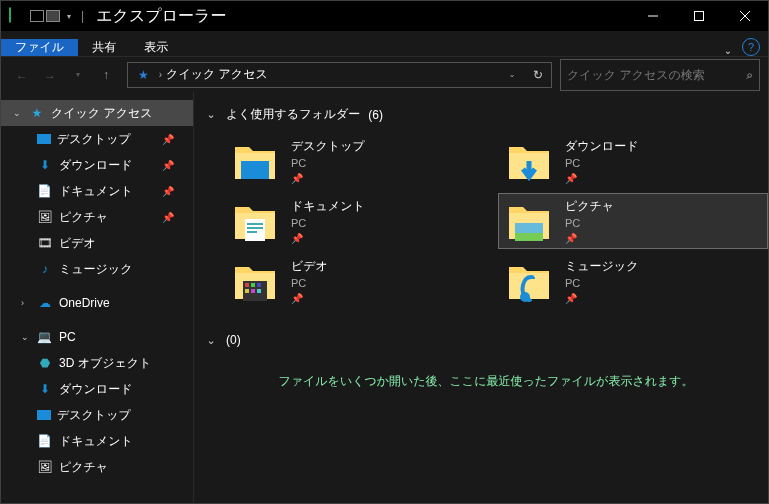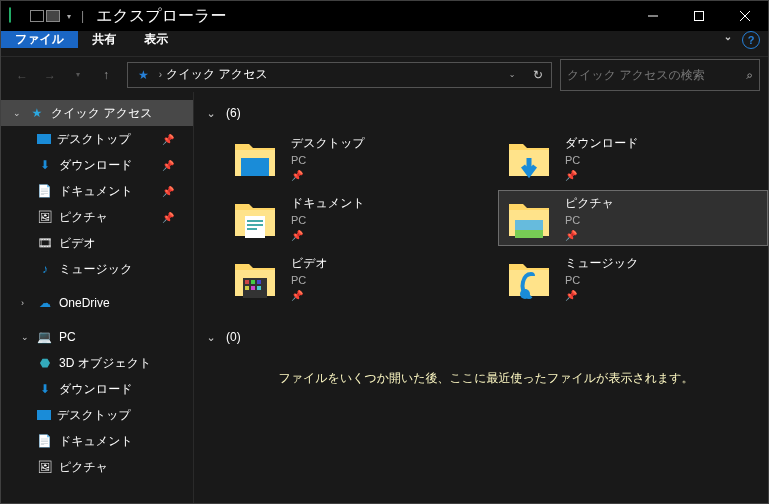--- a/index.html
+++ b/index.html
@@ -5,21 +5,21 @@
 * { margin: 0; padding: 0; box-sizing: border-box; font-family: "Meiryo UI", "Segoe UI", sans-serif; }
 body { width: 769px; height: 504px; background: #000; overflow: hidden; color: #fff; font-size: 12px; }
 
 .window { width: 769px; height: 504px; background: #191919; display: flex; flex-direction: column; border: 1px solid #404040; }
 .titlebar { height: 30px; background: #000; display: flex; align-items: center; padding-left: 8px; }
 .titlebar .icon { width: 16px; height: 16px; margin-right: 4px; }
 .titlebar .title { margin-left: 8px; color: #fff; font-size: 16px; }
 .titlebar .spacer { flex: 1; }
 .winbtn { width: 46px; height: 30px; display: flex; align-items: center; justify-content: center; color: #fff; }
 
-.ribbon-tabs { height: 25px; background: #191919; display: flex; align-items: flex-start; padding-right: 8px; font-weight: bold; }
+.ribbon-tabs { height: 25px; background: #191919; display: flex; align-items: flex-end; padding-right: 8px; }
 .ribbon-tab { padding: 0 14px; display: flex; align-items: center; color: #fff; font-size: 12px; }
 .ribbon-tab.file { background: #1a66c4; }
 .ribbon-spacer { flex: 1; }
 .ribbon-expand { width: 20px; display: flex; align-items: center; justify-content: center; margin-right: 4px; }
 .help { width: 18px; height: 18px; border-radius: 50%; border: 1px solid #2680d8; color: #2680d8; display: flex; align-items: center; justify-content: center; font-size: 11px; }
 
 .navbar { height: 36px; background: #191919; display: flex; align-items: center; padding: 4px 8px; gap: 2px; border-top: 1px solid #2a2a2a; }
 .navbtn { width: 26px; height: 26px; display: flex; align-items: center; justify-content: center; color: #999; }
 .navbtn.disabled { color: #555; }
 .address { flex: 1; height: 26px; background: #191919; border: 1px solid #535353; display: flex; align-items: center; margin: 0 6px; padding-left: 4px; }
@@ -45,21 +45,21 @@
 .folder-grid { display: grid; grid-template-columns: 1fr 1fr; gap: 4px; padding-left: 20px; padding-bottom: 20px; }
 .folder-item { display: flex; align-items: center; gap: 12px; padding: 6px 10px 6px 6px; height: 56px; }
 .folder-item.selected { border: 1px solid #6c6c6c; background: #303030; }
 .folder-item:not(.selected) { border: 1px solid transparent; }
 .folder-thumb { width: 48px; height: 48px; position: relative; flex-shrink: 0; }
 .folder-info { display: flex; flex-direction: column; gap: 2px; }
 .folder-name { color: #fff; font-size: 12px; }
 .folder-loc { color: #aaa; font-size: 11px; }
 .folder-pin { color: #888; font-size: 10px; margin-top: 2px; }
 
-.recent-msg { color: #fef9c3; text-align: center; padding: 16px 0; font-size: 12px; }
+.recent-msg { color: #86efac; text-align: center; padding: 16px 0; font-size: 12px; }
 
 .statusbar { height: 24px; background: #191919; border-top: 1px solid #2a2a2a; display: flex; align-items: center; padding: 0 8px; gap: 8px; }
 .statusbar .divider { width: 1px; height: 14px; background: #555; }
 .status-spacer { flex: 1; }
 .viewbtn { width: 22px; height: 18px; display: flex; align-items: center; justify-content: center; color: #aaa; border: 1px solid #444; }
 
 
 .i-explorer { width:16px; height:16px; background: linear-gradient(#3aa3d6, #1a66c4); border: 1px solid #2a6; border-radius: 1px; position: relative; }
 .i-explorer::after { content:''; position:absolute; inset:4px 1px 1px 1px; background:#ffe38a; }
 .folder-svg { fill:#ffd666; }
@@ -194,20 +194,21 @@
       <div class="tree-item indent">
           <span class="tree-icon">🖼</span>
           <span>ピクチャ</span>
         </div>
 
     </div>
 
     <div class="content">
       <div class="section-header">
         <span class="chev">⌄</span>
+        <span>よく使用するフォルダー</span>
         <span>(6)</span>
       </div>
       <div class="folder-grid" id="folder-grid">
           <div class="folder-item">
     <div class="folder-thumb">
       <svg width="48" height="48" viewBox="0 0 48 48">
         <path class="folder-svg" d="M4 10 L18 10 L22 14 L44 14 L44 42 L4 42 Z"></path>
         <path fill="#ffe38a" d="M4 16 L44 16 L44 42 L4 42 Z"></path>
         <rect x="10" y="24" width="28" height="18" fill="#1a8cd8"></rect>
       </svg>

